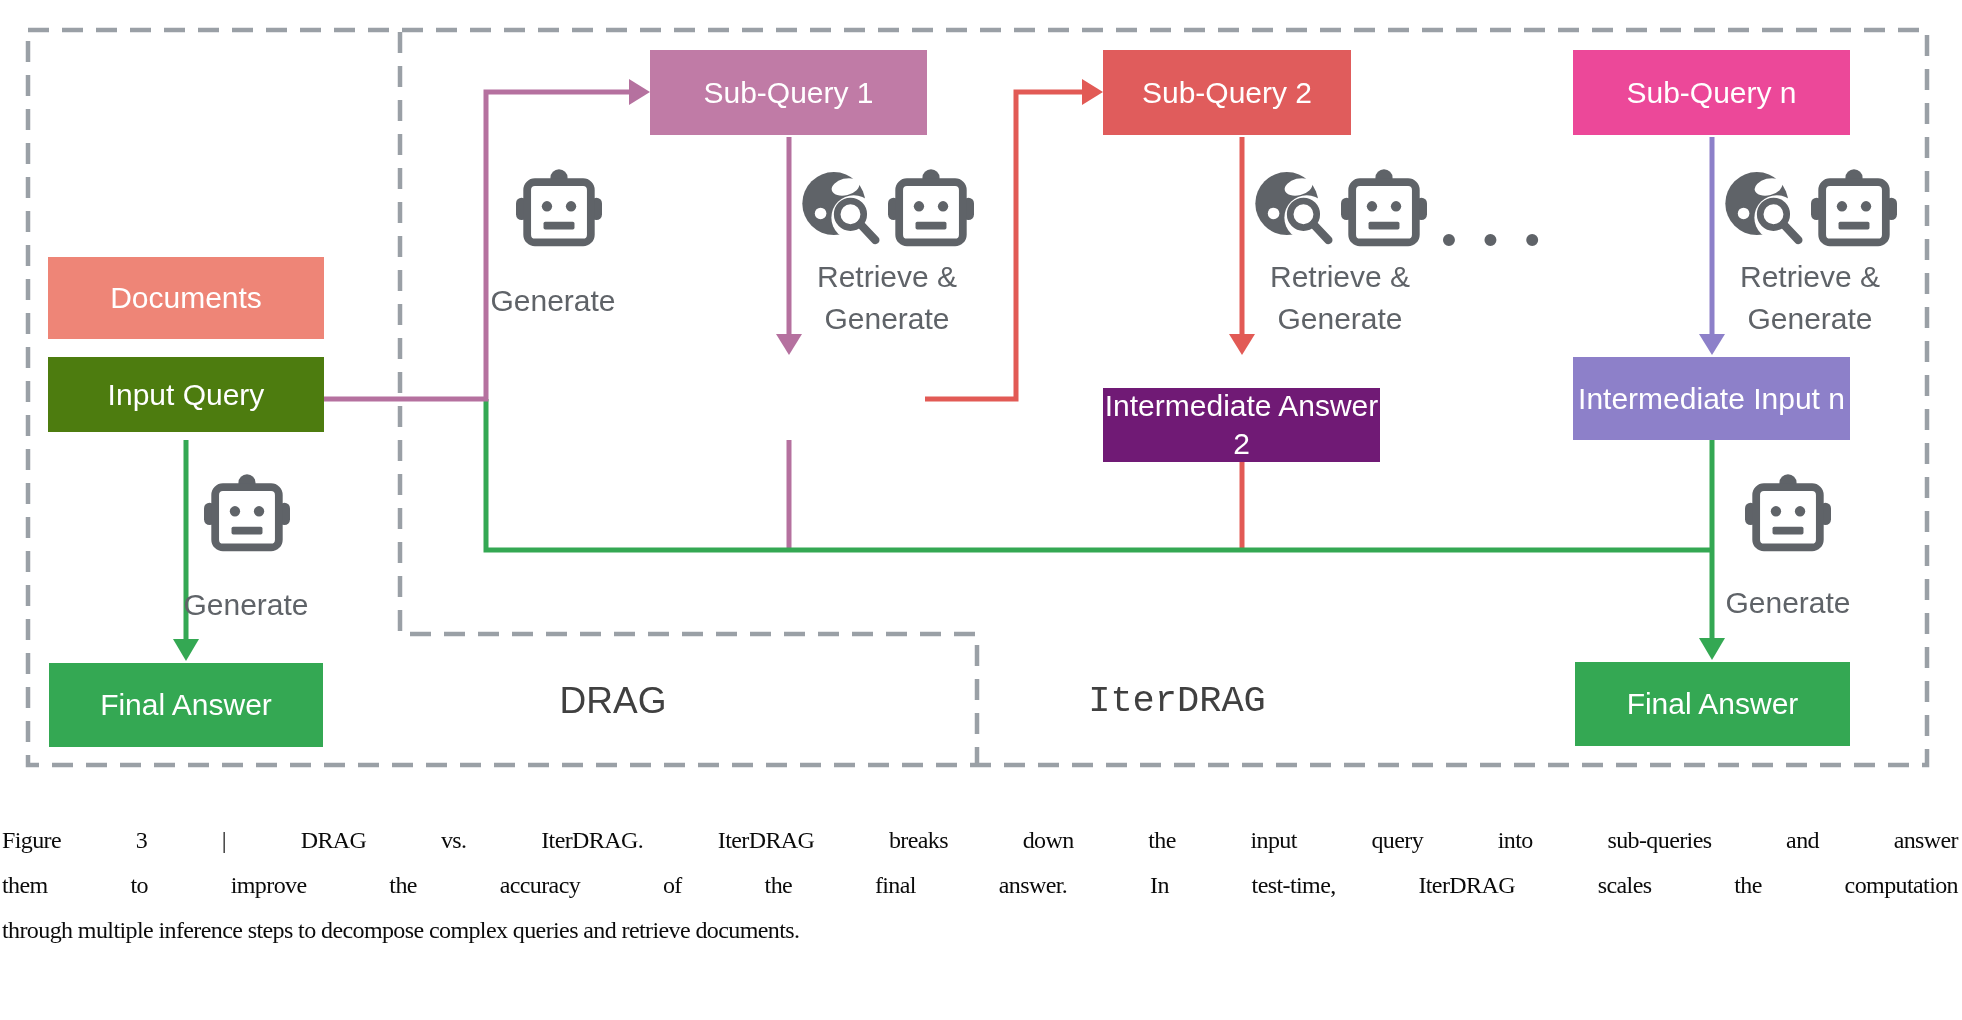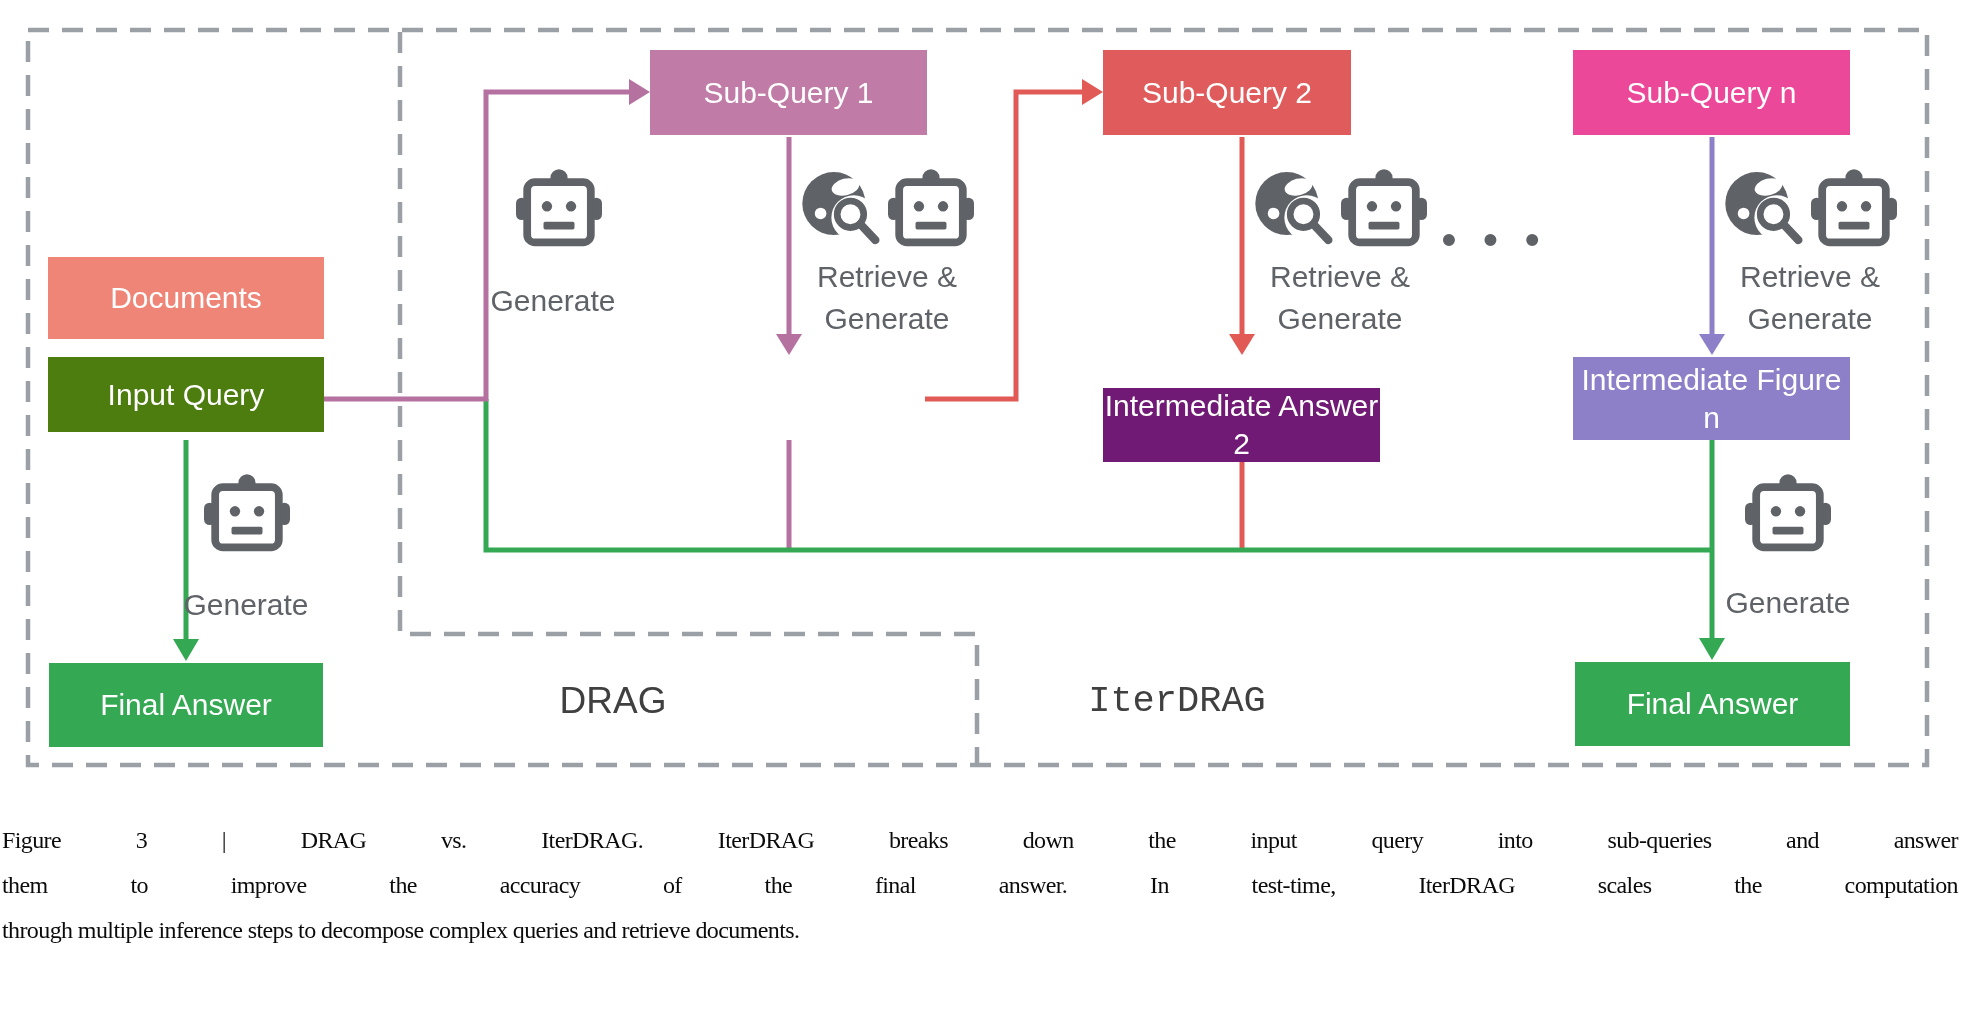--- a/index.html
+++ b/index.html
@@ -57,21 +57,21 @@
   <div class="pbox" style="left:48px;top:257px;width:276px;height:82px;background:#ee8577;">Documents</div>
   <div class="pbox" style="left:48px;top:357px;width:276px;height:75px;background:#4d7c0f;">Input Query</div>
   <div class="pbox" style="left:49px;top:663px;width:274px;height:84px;background:#34a853;">Final Answer</div>
 
   <div class="pbox" style="left:650px;top:50px;width:277px;height:85px;background:#c07ba6;">Sub-Query 1</div>
 
   <div class="pbox" style="left:1103px;top:50px;width:248px;height:85px;background:#e05c5c;">Sub-Query 2</div>
   <div class="pbox" style="left:1103px;top:357px;width:277px;height:74px;background:#701a75;margin-top:31px;">Intermediate Answer 2</div>
 
   <div class="pbox" style="left:1573px;top:50px;width:277px;height:85px;background:#ec4899;">Sub-Query n</div>
-  <div class="pbox" style="left:1573px;top:357px;width:277px;height:83px;background:#8d80c9;">Intermediate Figure n</div>
+  <div class="pbox" style="left:1573px;top:357px;width:277px;height:83px;background:#8d80c9;">Intermediate Input n</div>
 
   <div class="pbox" style="left:1575px;top:662px;width:275px;height:84px;background:#34a853;">Final Answer</div>
 
   <svg class="icon" style="left:204px;top:473px;" width="86" height="80" viewBox="0 0 100 92">
       <g fill="#5f6368">
         <circle cx="50" cy="11" r="10"></circle>
         <rect x="0" y="34" width="13" height="26" rx="6.5"></rect>
         <rect x="87" y="34" width="13" height="26" rx="6.5"></rect>
         <rect x="13" y="16" width="74" height="70" rx="9" fill="#ffffff" stroke="#5f6368" stroke-width="9"></rect>
         <circle cx="36" cy="44" r="6"></circle>

